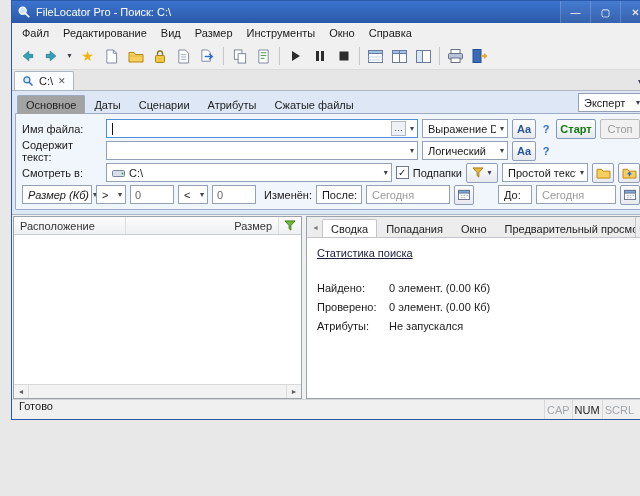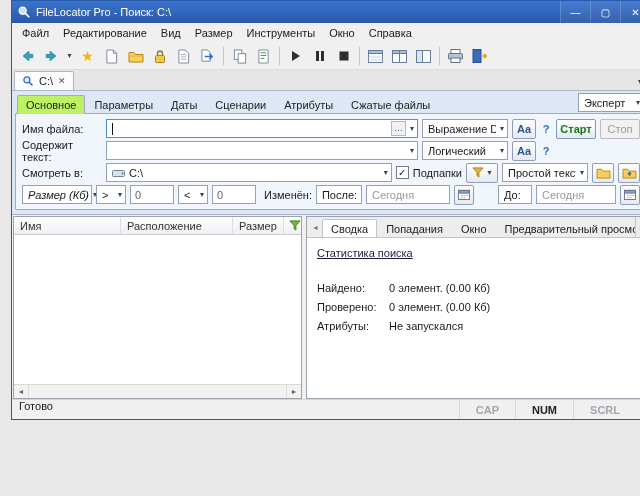--- a/index.html
+++ b/index.html
@@ -28,21 +28,21 @@
   
   .tabstrip { height:21px; flex:none; background:#e6e6e6; display:flex; align-items:flex-end; padding:2px 2px 0 2px; border-bottom:1px solid #aeb6c2; position:relative; }
   .doc-tab { height:19px; background:#fbfcfe; border:1px solid #aeb6c2; border-bottom:none; border-radius:2px 2px 0 0; display:flex; align-items:center; gap:5px; padding:0 7px; cursor:default; }
   .tab-close { color:#555; font-size:9px; }
   .tablist-dd { position:absolute; right:8px; bottom:4px; cursor:default; }
 
   
   .searchpanel { flex:none; background:#dde7f5; padding:2px 3px 4px 3px; border-bottom:1px solid #aab4c4; }
   .stabs { display:flex; align-items:flex-end; height:20px; position:relative; padding-left:2px; }
   .stab { height:19px; display:flex; align-items:center; padding:0 8px; color:#222; border:1px solid transparent; border-bottom:none; cursor:default; margin-bottom:-1px; }
-  .stab.active { background:#bef264; border-color:#9dabc4; border-radius:2px 2px 0 0; z-index:2; }
+  .stab.active { background:#a3a3a3; border-color:#9dabc4; border-radius:2px 2px 0 0; z-index:2; }
   .mode-combo { position:absolute; right:3px; top:0; width:66px; }
   .formbox { border:1px solid #9dabc4; background:#f1f5fc; padding:5px 6px 5px 6px; display:flex; flex-direction:column; gap:3px; border-radius:1px; }
   .frow { display:flex; align-items:center; gap:4px; height:19px; }
   .flabel { width:80px; flex:none; color:#1a1a1a; }
   .combo { height:19px; border:1px solid #94a0b4; background:#fff; display:flex; align-items:center; gap:4px; padding:0 3px 0 5px; cursor:default; }
   .combo.focused { border-color:#4d90d8; }
   .combo .arrow { margin-left:auto; }
   .grow { flex:1; min-width:0; }
   .mini-btn { width:15px; height:15px; display:flex; align-items:center; justify-content:center; border:1px solid #b0b8c4; background:#eef1f5; font-size:9px; color:#444; line-height:1; }
   .caret { width:1px; height:12px; background:#111; }
@@ -82,21 +82,21 @@
   .rtab { height:19px; display:flex; align-items:center; padding:0 8px; border:1px solid transparent; border-bottom:none; white-space:nowrap; cursor:default; margin-bottom:-1px; color:#222; }
   .rtab.active { background:#fff; border-color:#c2c6cc; border-radius:2px 2px 0 0; z-index:2; }
   .rbody { flex:1; background:#fff; padding:9px 10px; overflow:hidden; }
   .stats-title { color:#1c1c3a; text-decoration:underline; margin-bottom:22px; }
   .stat-row { display:flex; margin-bottom:5px; line-height:14px; }
   .stat-label { width:72px; flex:none; }
 
   
   .statusbar { height:20px; flex:none; display:flex; align-items:flex-start; background:#f0f0f0; border-top:1px solid #d4d4d4; padding-left:7px; }
   .flags { margin-left:auto; display:flex; height:100%; align-items:center; }
-  .flag { padding:0 16px; border-left:1px solid #d8d8d8; height:100%; display:flex; align-items:center; color:#a2a6ac;font-weight:bold; }
+  .flag { padding:0 2px; border-left:1px solid #d8d8d8; height:100%; display:flex; align-items:center; color:#a2a6ac; }
   .flag.on { color:#222; }
   .resize-grip { width:14px; height:100%; }
 </style>
 </head>
 <body>
 
 <div class="window">
 
   <div class="titlebar">
     <span style="display:flex;">
@@ -287,21 +287,20 @@
         </span>
       <span>C:\</span>
       <span class="tab-close">✕</span>
     </div>
     <span class="tablist-dd chev">▾</span>
   </div>
 
   <div class="searchpanel">
     <div class="stabs">
       <div class="stab active">Основное</div>
-      <div class="stab">Параметры</div>
       <div class="stab">Даты</div>
       <div class="stab">Сценарии</div>
       <div class="stab">Атрибуты</div>
       <div class="stab">Сжатые файлы</div>
       <div class="combo mode-combo">
         <span>Эксперт</span>
         <span class="arrow chev">▾</span>
       </div>
     </div>
 
@@ -431,21 +430,20 @@
             </span>
         </div>
       </div>
     </div>
   </div>
 
   <div class="main">
 
     <div class="left-pane">
       <div class="col-headers">
-        <div class="col c-name">Имя</div>
         <div class="col c-loc">Расположение</div>
         <div class="col c-size">Размер</div>
         <div class="col c-filter">
           <span style="display:flex;">
               <svg width="12" height="11" viewBox="0 0 13 12">
                 <path d="M1 1 h11 l-4.5 5 v5 l-2 -1.6 v-3.4 z" fill="#6fb83a" stroke="#3f7a1a"></path>
               </svg>
             </span>
         </div>
       </div>

